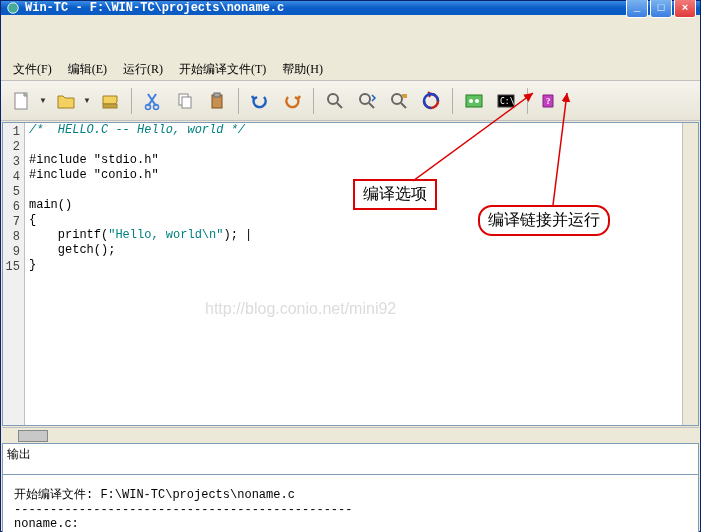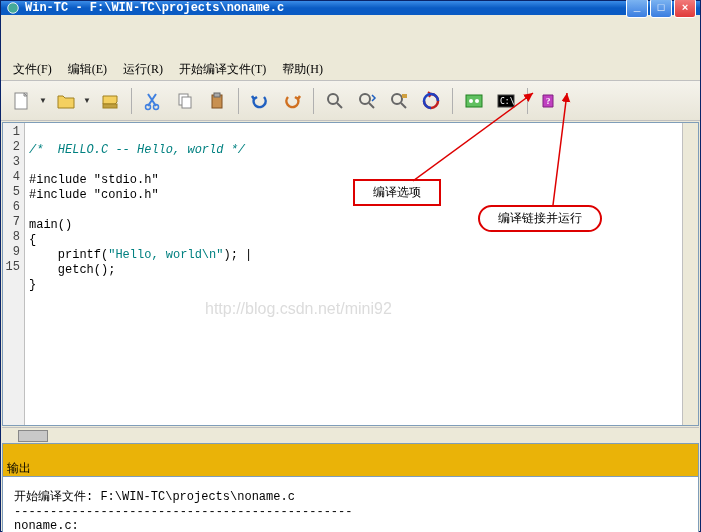--- a/index.html
+++ b/index.html
@@ -14,32 +14,32 @@
 .win-btn.close { background: linear-gradient(to bottom, #f27e7e, #e03a3a); }
 .menubar { height: 22px; background: #ece9d8; display: flex; align-items: center; padding: 0 4px; border-bottom: 1px solid #c0c0c0; font-size: 12px; margin-top: 44px; }
 .menu-item { padding: 2px 8px; cursor: pointer; }
 .toolbar { height: 40px; background: linear-gradient(to bottom, #f5f3ec, #e8e5d8); display: flex; align-items: center; padding: 0 6px; gap: 2px; border-bottom: 1px solid #c0c0c0; }
 .tool-btn { width: 30px; height: 30px; display: flex; align-items: center; justify-content: center; border: 1px solid transparent; border-radius: 3px; cursor: pointer; position: relative; }
 .dropdown-arrow { width: 12px; display: flex; align-items: center; justify-content: center; font-size: 8px; color: #333; }
 .tool-group { display: flex; align-items: center; }
 .separator { width: 1px; height: 26px; background: #b0b0b0; margin: 0 4px; }
 .editor-area { height: 304px; display: flex; background: #fff; border: 1px solid #7f9db9; margin: 1px; position: relative; }
 .gutter { width: 22px; background: #f0f0f0; border-right: 1px solid #c0c0c0; font-family: "Courier New", monospace; font-size: 12px; text-align: right; padding: 2px 4px 2px 0; color: #444; line-height: 15px; }
-.code { flex: 1; font-family: "Courier New", monospace; font-size: 12px; padding: 20px 4px; line-height: 15px; white-space: pre; position: relative; }
+.code { flex: 1; font-family: "Courier New", monospace; font-size: 12px; padding: 0 4px; line-height: 15px; white-space: pre; position: relative; }
 .comment { color: #008080; font-style: italic; }
 .string { color: #008080; }
 .cursor-mark { color: #000; }
 .watermark { position: absolute; top: 178px; left: 180px; color: #dcdcdc; font-family: Arial, sans-serif; font-size: 16px; pointer-events: none; }
 .scrollbar-v { width: 16px; background: #ece9d8; border-left: 1px solid #c0c0c0; }
 .scrollbar-h { height: 16px; background: #ece9d8; border-top: 1px solid #c0c0c0; margin: 0 1px; position: relative; }
 .scrollbar-h .thumb { position: absolute; left: 16px; top: 2px; width: 30px; height: 12px; background: #c8c8c8; border: 1px solid #888; }
 .output-section { margin: 0 1px; }
-.output-header { height: 24px; background: #eab308; border: 1px solid #7f9db9; padding: 16px 4px; font-size: 12px; }
+.output-header { height: 32px; background: #ffffff; border: 1px solid #7f9db9; padding: 2px 4px; font-size: 12px; }
 .output-body { height: 88px; background: #fff; border: 1px solid #7f9db9; border-top: none; font-family: "Courier New", monospace; font-size: 12px; padding: 11px; white-space: pre; overflow: hidden; }
-.annotation { position: absolute; border: 2px solid #d00; background: #fff; padding: 3px 18px; font-size: 12px; color: #000; font-family: "SimSun", serif; }
+.annotation { position: absolute; border: 2px solid #d00; background: #fff; padding: 3px 8px; font-size: 16px; color: #000; font-family: "SimSun", serif; }
 .arrow-svg { position: absolute; pointer-events: none; }
 </style>
 </head>
 <body>
 
 <div class="window">
 
   <div class="titlebar">
     <span class="titlebar-icon">
       <svg viewBox="0 0 16 16">
@@ -184,21 +184,21 @@
     <div class="code"><span class="comment">/*  HELLO.C -- Hello, world */</span>
 
 <span>#include "stdio.h"</span>
 <span>#include "conio.h"</span>
 
 <span>main()</span>
 <span>{</span>
 <span>    printf(</span><span class="string">"Hello, world\n"</span><span>); </span><span class="cursor-mark">|</span>
 <span>    getch();</span>
 <span>}</span>
-      <div class="watermark">http://blog.csdn.net/mini92</div>
+      <div class="watermark">http://blog.conio.net/mini92</div>
     </div>
     <div class="scrollbar-v"></div>
 
     <div class="annotation" style="top:56px; left:350px;">编译选项</div>
     <div class="annotation" style="top:82px; left:475px;border-radius:14px;">编译链接并运行</div>
     <svg class="arrow-svg" style="top:-38px; left:410px;" width="140" height="100">
       <defs>
           <marker id="ah1" markerWidth="8" markerHeight="8" refX="6" refY="3" orient="auto">
             <path d="M0 0 L6 3 L0 6 Z" fill="#d00"></path>
           </marker>

